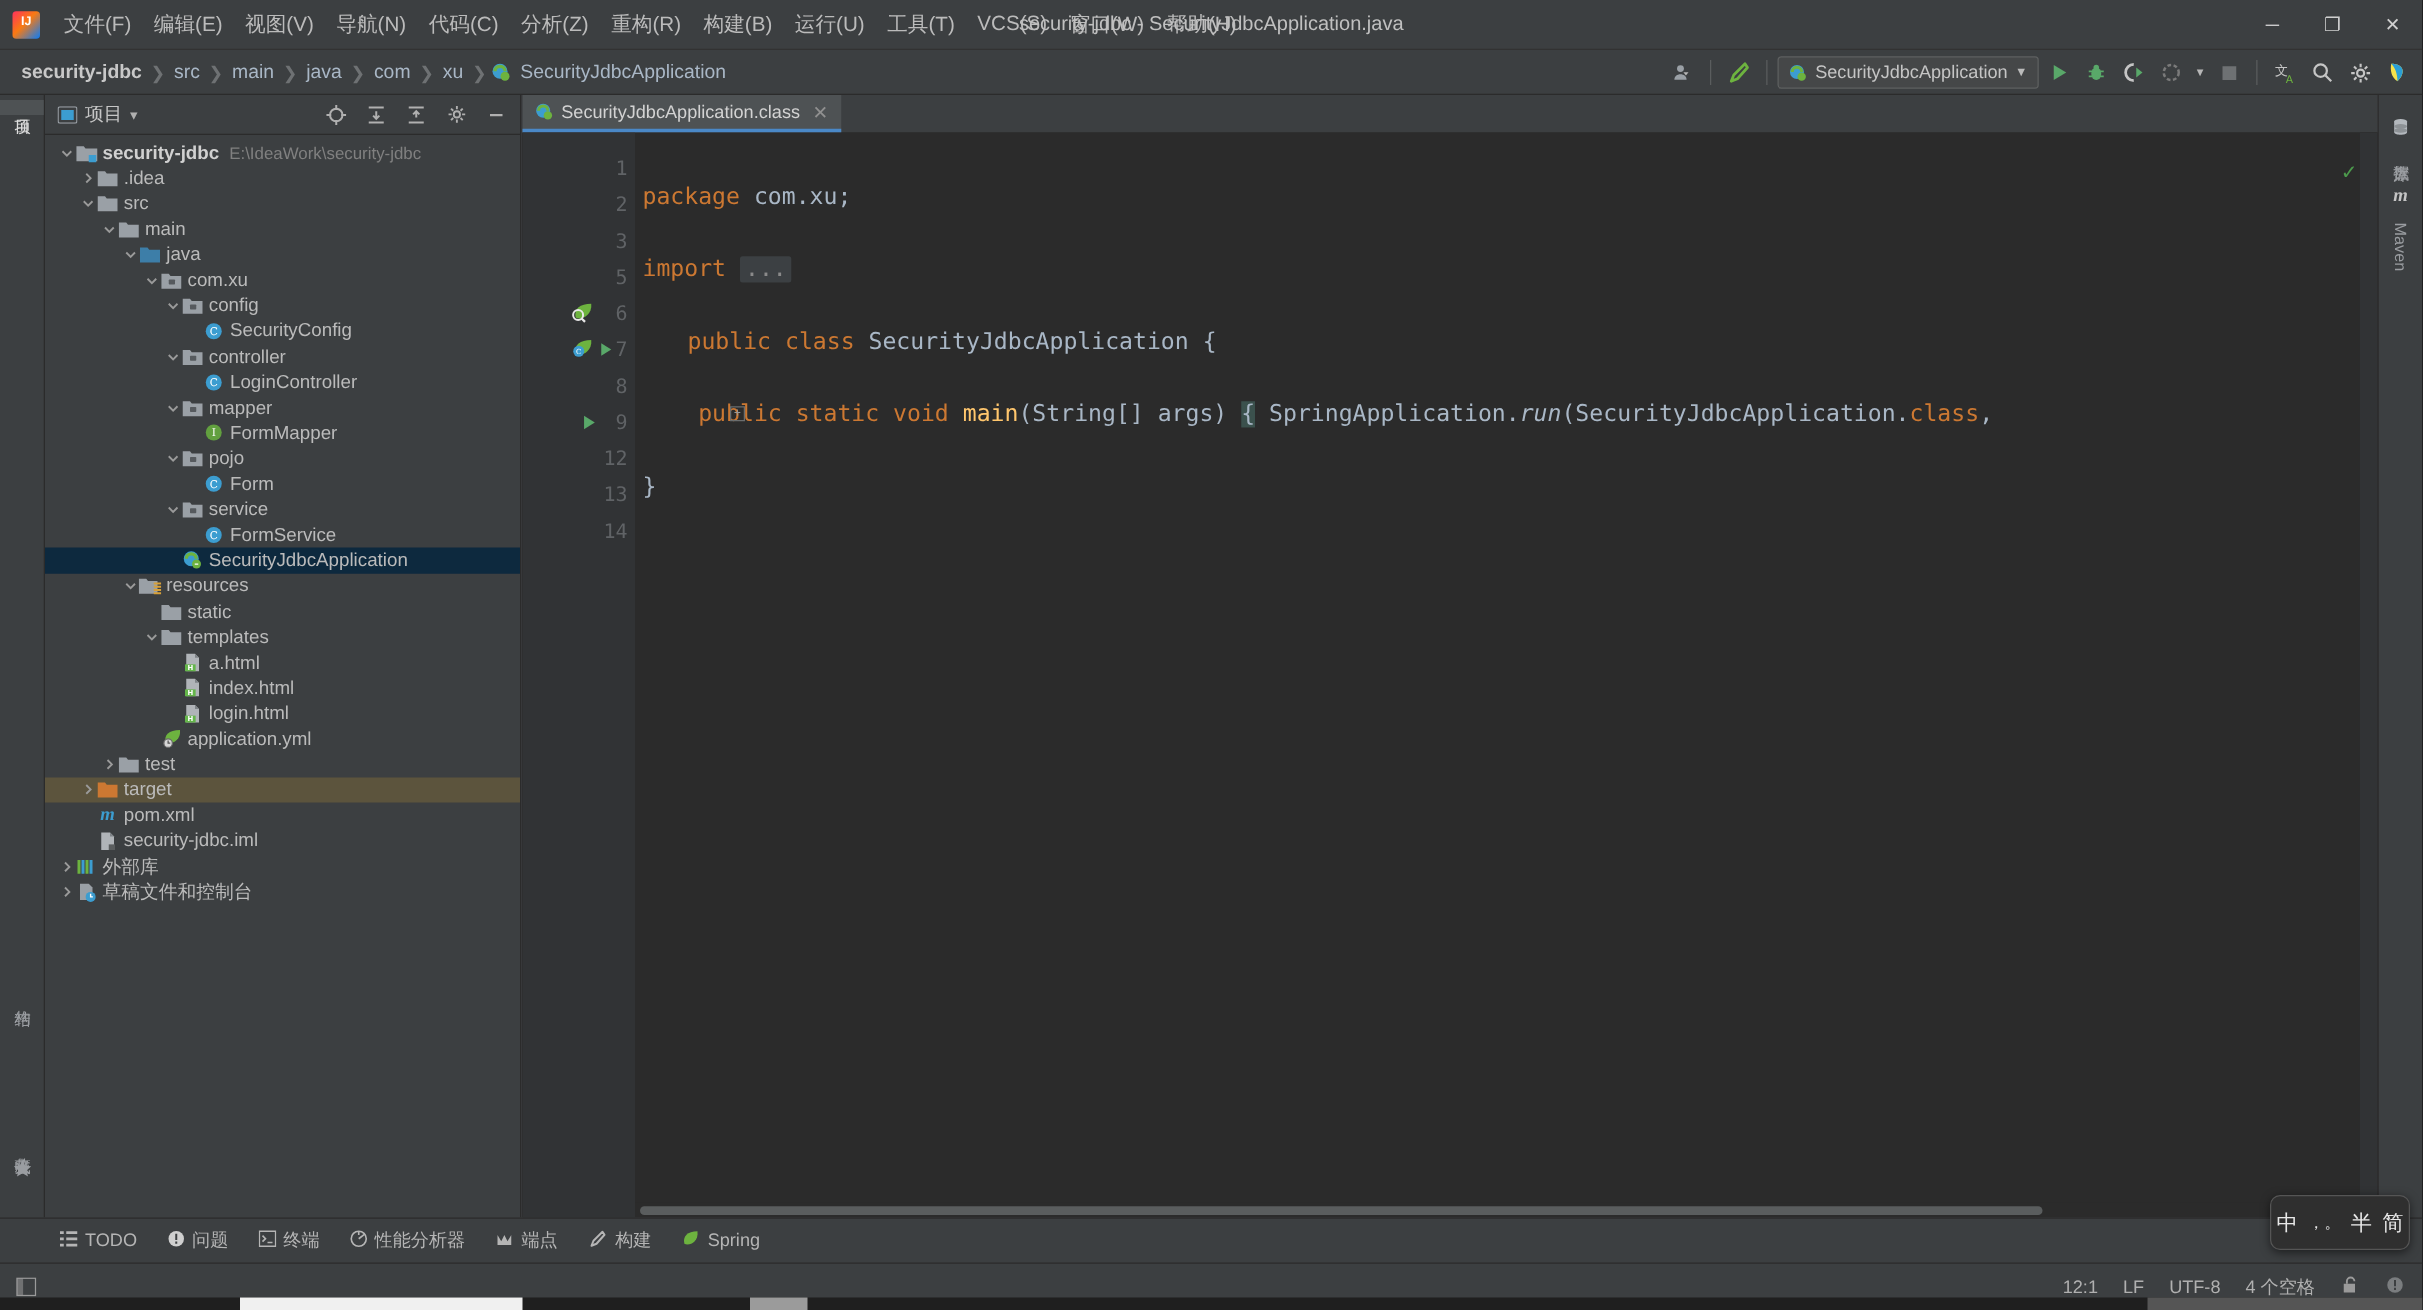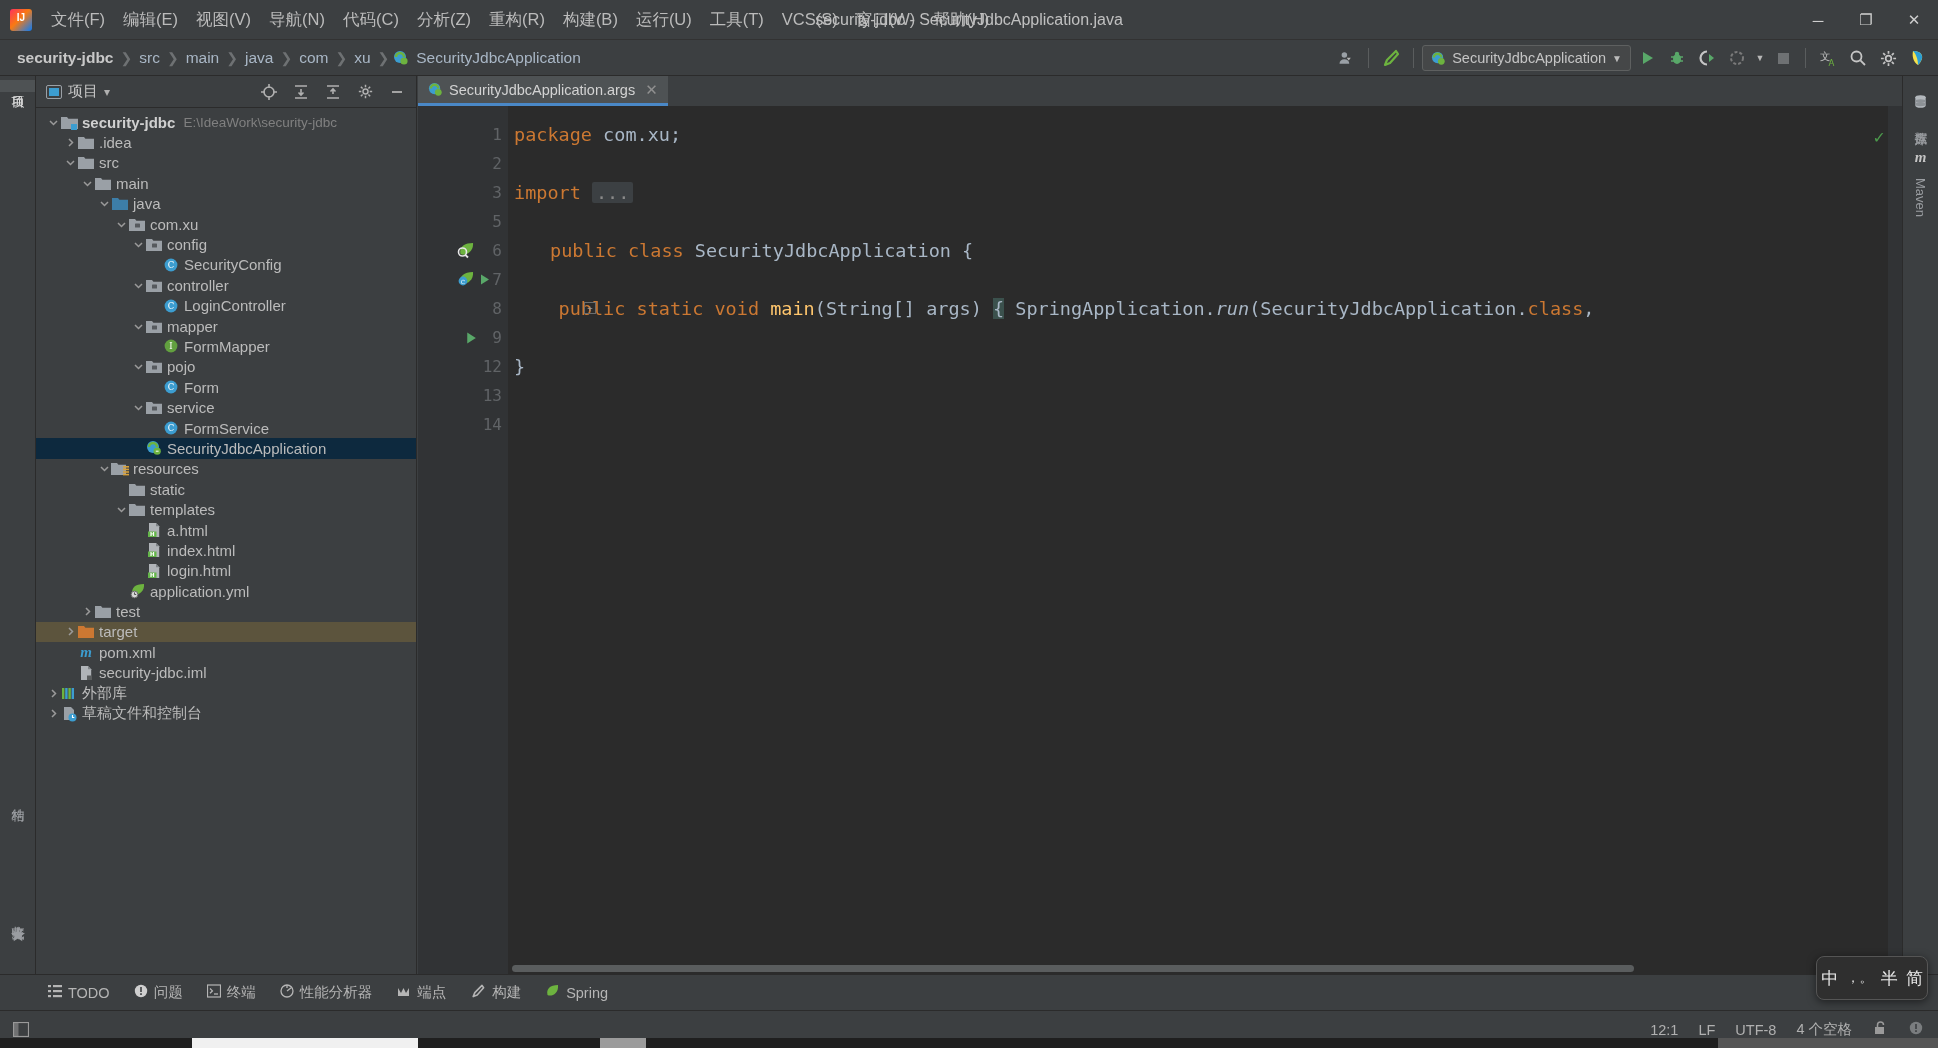--- a/index.html
+++ b/index.html
@@ -929,21 +929,21 @@
   <div class="editor-area">
     <div class="tabs">
       <div class="tab">
         <span style="display:inline-flex">
           <svg width="15" height="15" viewBox="0 0 16 16">
               <circle cx="7" cy="7" r="6" fill="#3c9dd0"></circle>
               <path d="M3 7a4 4 0 018 0" stroke="#6db33f" stroke-width="2.6" fill="none"></path>
               <circle cx="11" cy="11" r="3.6" fill="#6db33f"></circle>
             </svg>
         </span>
-        <span>SecurityJdbcApplication.args</span>
+        <span>SecurityJdbcApplication.class</span>
         <span class="tab-close">✕</span>
       </div>
     </div>
 
     <div class="editor-body">
       <div class="gutter" id="gutter">
           <div class="gline">
             <span>1</span>
           </div>
           <div class="gline">
@@ -993,21 +993,21 @@
             <span>12</span>
           </div>
           <div class="gline">
             <span>13</span>
           </div>
           <div class="gline">
             <span>14</span>
           </div>
         </div>
       <div class="code-col" id="codecol">
-          <div class="cline" style="position: relative;"><span class="kw">package </span><span class="plain">com.xu;</span></div>
+          <div class="cline" style="position: relative; margin-top: 23px;"><span class="kw">package </span><span class="plain">com.xu;</span></div>
           <div class="cline" style="position: relative;"></div>
           <div class="cline" style="position: relative;"><span class="kw">import </span><span class="plain fold-dots">...</span></div>
           <div class="cline" style="position: relative;"></div>
           <div class="cline" style="position: relative; margin-left: 36px;"><span class="kw">public class </span><span class="cls">SecurityJdbcApplication </span><span class="plain">{</span></div>
           <div class="cline" style="position: relative;"></div>
           <div class="cline" style="position: relative;"><span class="fold" style="left: 76px; top: 8px;">+</span><span class="kw">    public static void </span><span class="fn">main</span><span class="plain">(String[] args) </span><span class="plain brace-hl">{</span><span class="plain"> SpringApplication.</span><span class="plain italic">run</span><span class="plain">(SecurityJdbcApplication.</span><span class="kw">class</span><span class="plain">,</span></div>
           <div class="cline" style="position: relative;"></div>
           <div class="cline" style="position: relative;"><span class="plain">}</span></div>
           <div class="cline" style="position: relative;"></div>
         </div>

